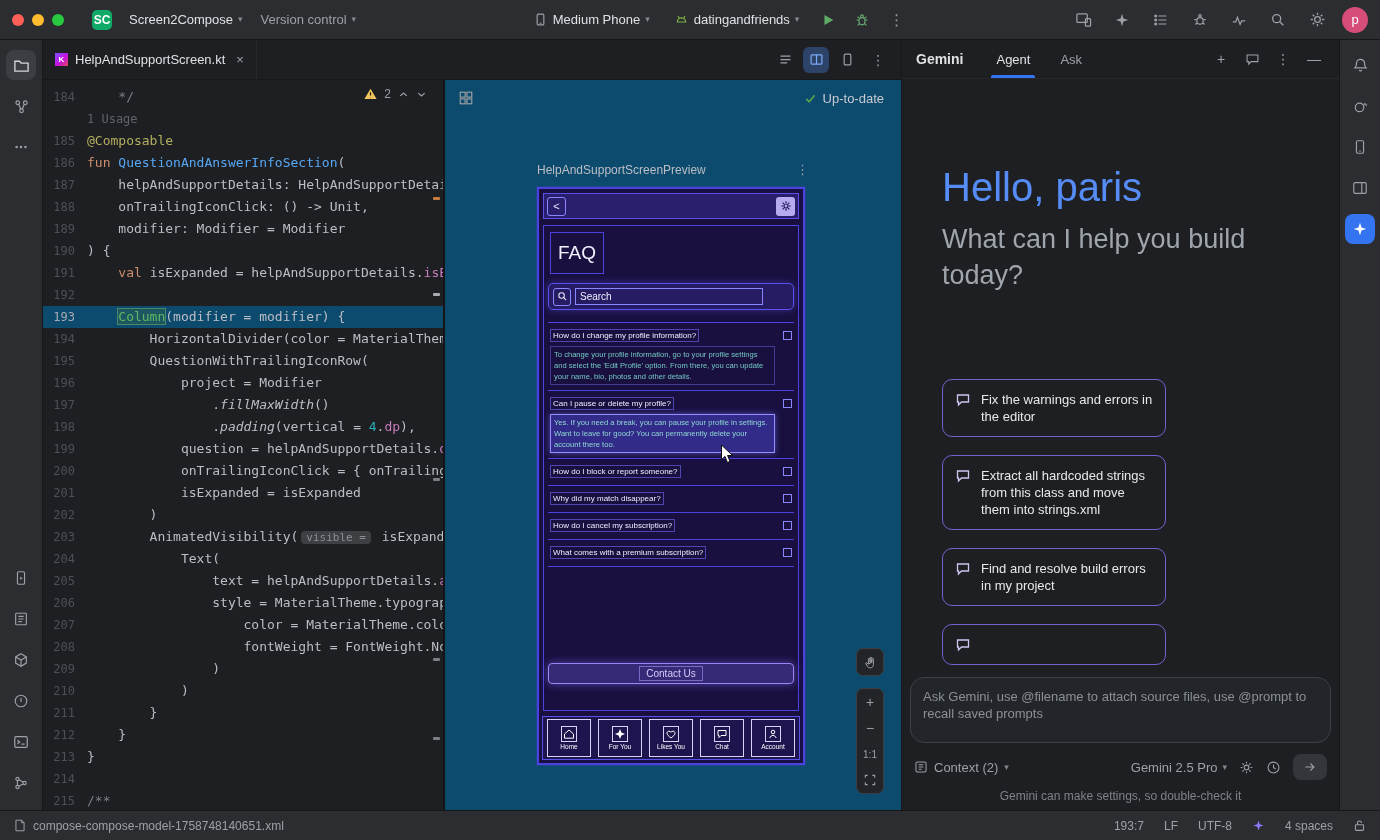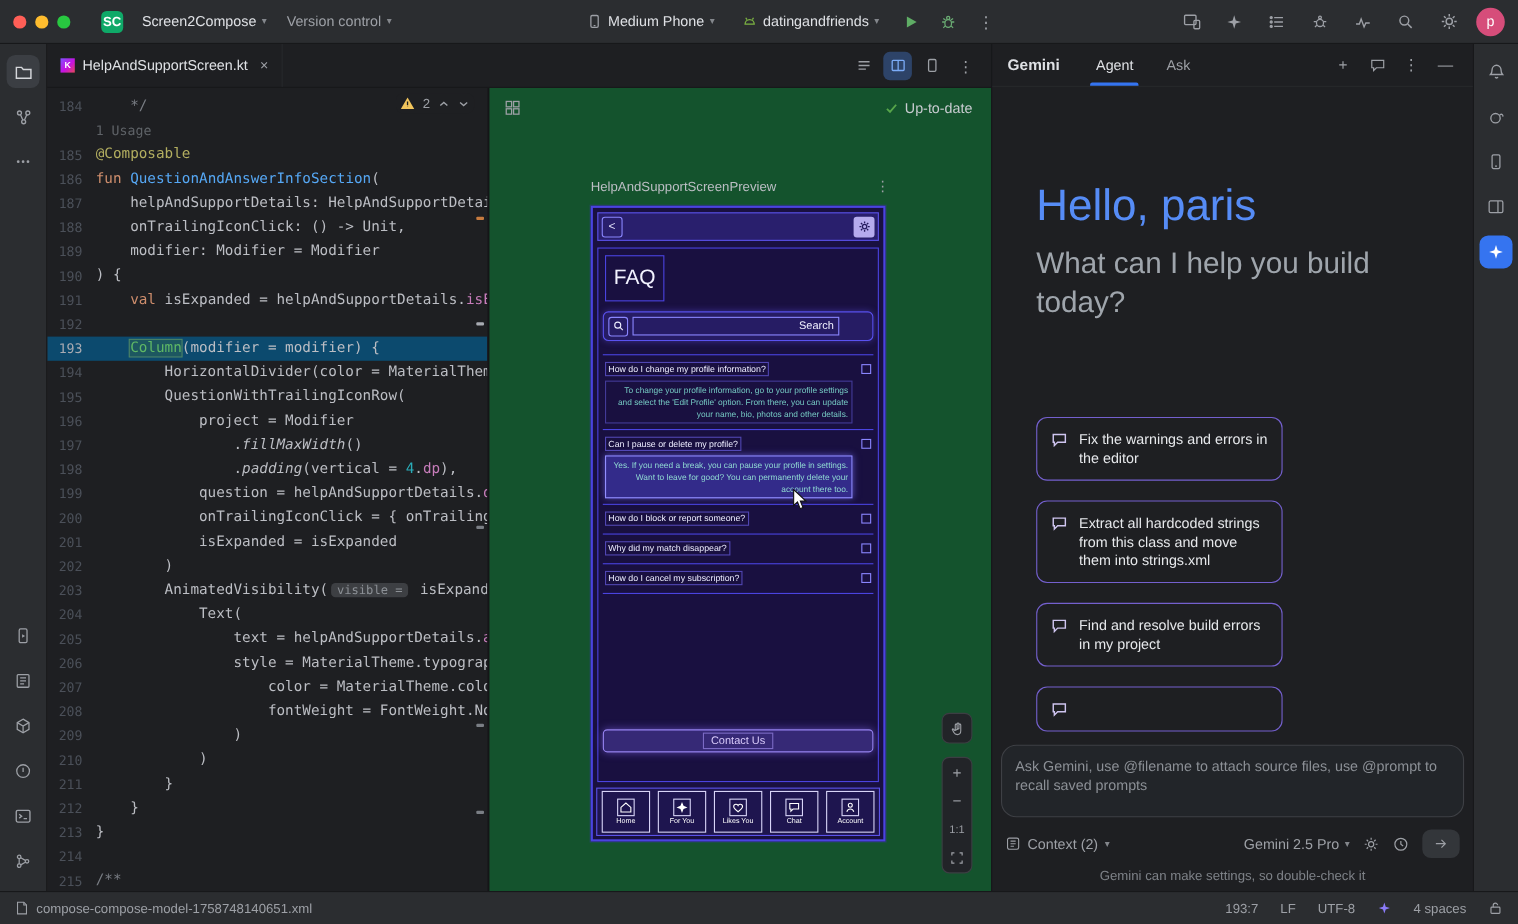--- a/index.html
+++ b/index.html
@@ -57,21 +57,21 @@
   .kicon { width:13px; height:13px; background:linear-gradient(135deg,#7F52FF 0%,#C711E1 55%,#E44857 100%);
            color:#fff; font-size:8px; font-weight:bold; display:flex; align-items:center; justify-content:center; }
   .tab-close { color:#9DA0A6; font-size:13px; margin-left:4px; }
   .tabbar-right { margin-left:auto; display:flex; align-items:center; gap:5px; padding-right:10px; }
   .viewicon { width:26px; height:26px; border-radius:6px; display:flex; align-items:center; justify-content:center; color:#9DA0A6; }
   .viewicon.active { background:#2D4368; color:#7CACF8; }
 
   .editor-content { position:absolute; top:40px; left:0; right:0; bottom:0; display:flex; }
   .code-pane { width:400px; position:relative; overflow:hidden; background:#1E1F22; }
   .pane-divider { width:2px; background:#141517; }
-  .preview-pane { flex:1; position:relative; background:#14532d; overflow:hidden;text-align:right; }
+  .preview-pane { flex:1; position:relative; background:#0c4a6e; overflow:hidden; }
 
   .code-scroll { position:absolute; top:6px; left:0; right:0; }
   .code-line { display:flex; height:22px; line-height:22px; font-family:"DejaVu Sans Mono",monospace; font-size:13px; white-space:pre; }
   .code-line.current { background:#0c4a6e; }
   .gutter-num { flex:0 0 44px; text-align:right; padding-right:12px; color:#4B5059; font-size:12px; }
   .code-line.current .gutter-num { color:#A9ABB2; }
   .code-text { flex:1; overflow:hidden; }
   .tk-c{color:#7A7E85} .tk-u{color:#5F6368;font-size:12px} .tk-a{color:#B3AE60}
   .tk-k{color:#CF8E6D} .tk-f{color:#56A8F5} .tk-d{color:#BCBEC4} .tk-num{color:#2AACB8}
   .tk-p{color:#C77DBB} .tk-e{color:#BCBEC4;font-style:italic}
@@ -527,20 +527,26 @@
                     <span class="wf-qtext">Why did my match disappear?</span>
                     <span class="wf-qbox"></span>
                   </div>
                 </div>
                 <div class="wf-item">
                   <div class="wf-qrow">
                     <span class="wf-qtext">How do I cancel my subscription?</span>
                     <span class="wf-qbox"></span>
                   </div>
                 </div>
+                <div class="wf-item">
+                  <div class="wf-qrow">
+                    <span class="wf-qtext">What comes with a premium subscription?</span>
+                    <span class="wf-qbox"></span>
+                  </div>
+                </div>
               </div>
             <div class="wf-spacer"></div>
             <div class="wf-cta">
               <span>Contact Us</span>
             </div>
           </div>
           <div class="wf-nav">
               <div class="wf-nav-item">
                 <span class="wf-nav-icon">
                   <svg viewBox="0 0 12 12" width="12" height="12" fill="none" stroke="#fff" stroke-width="1">

